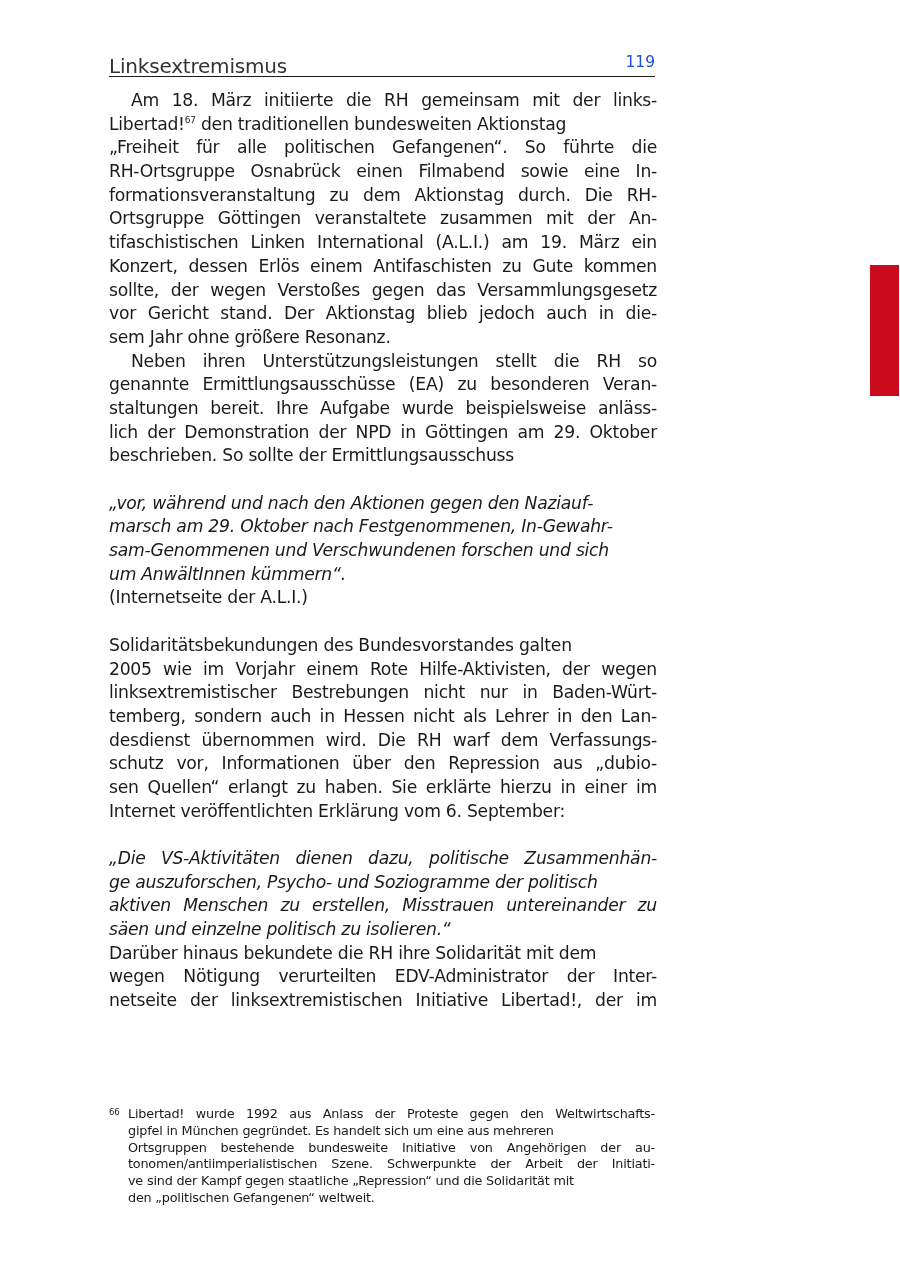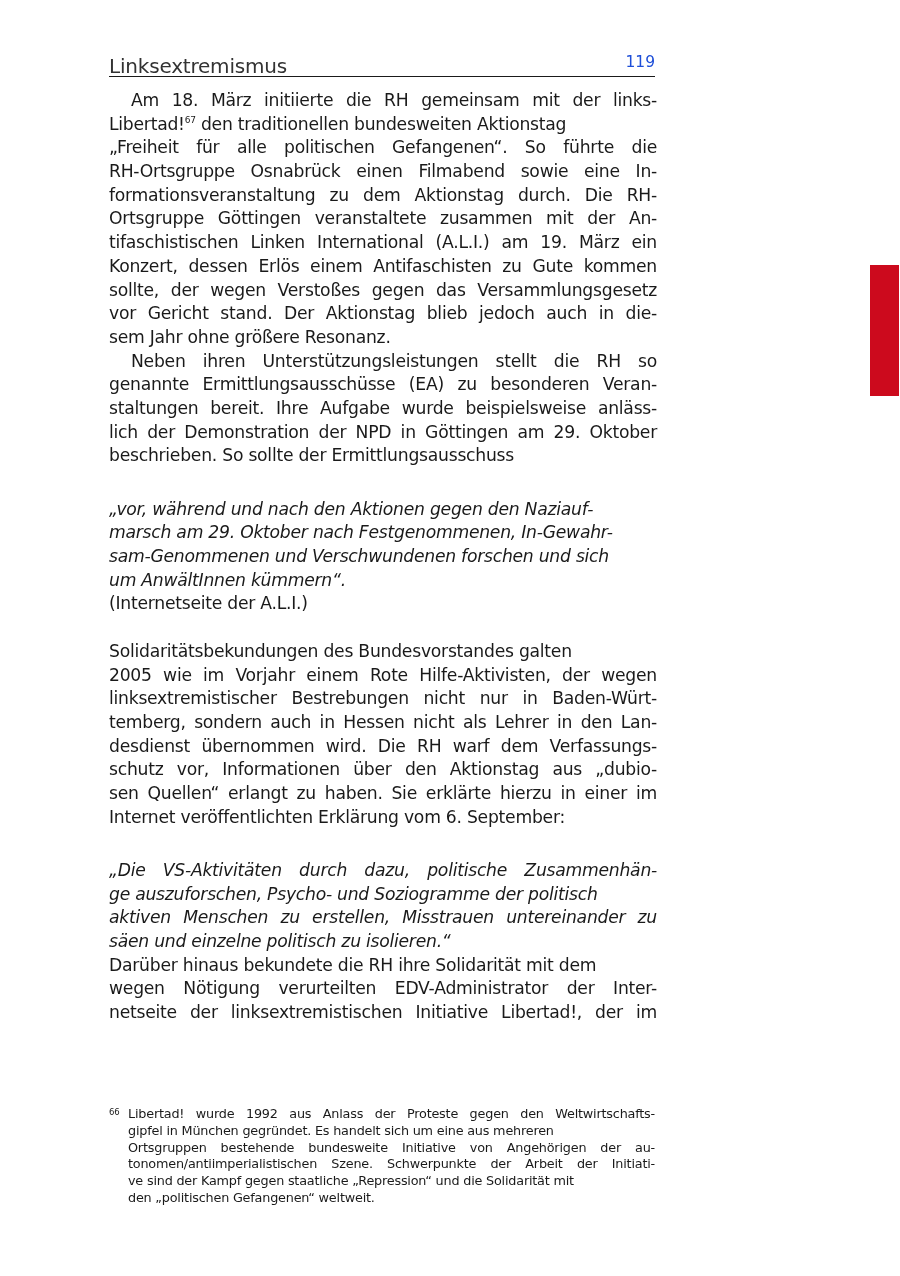--- a/index.html
+++ b/index.html
@@ -14,21 +14,21 @@
     .header .title { position: absolute; left: 0; top: 2px; font-size: 20px; color: #333; letter-spacing: -0.2px; }
     .header .pageno { position: absolute; right: 0; top: 1px; font-size: 15.5px; color: #1d4ed8; }
     .sidetab { position: absolute; left: 870px; top: 265px; width: 29px; height: 131px; background: #cc0a1d; }
     .body {
       position: absolute; left: 109px; top: 89px; width: 548px;
       font-size: 17.2px; line-height: 23.7px; letter-spacing: -0.25px;
     }
     .line { white-space: nowrap; height: 23.7px; }
     .just { text-align: justify; text-align-last: justify; white-space: normal; }
     .indent { padding-left: 22px; }
-    .italic { font-style: italic; margin-top: 6px; }
+    .italic { font-style: italic; }
     .gap { height: 23.7px; }
     sup { font-size: 9px; line-height: 0; vertical-align: 7px; }
     .footnote {
       position: absolute; left: 109px; top: 1106px; width: 546px;
       font-size: 12.8px; line-height: 16.8px; letter-spacing: -0.2px;
     }
     .footnote .mark { position: absolute; left: 0; top: -2px; font-size: 8.5px; }
     .footnote .fl { padding-left: 19px; white-space: nowrap; height: 16.8px; }
     .footnote .just { text-align: justify; text-align-last: justify; }
   </style>
@@ -71,27 +71,27 @@
     <div class="line">um AnwältInnen kümmern“.</div>
   </div>
   <div class="line">(Internetseite der A.L.I.)</div>
   <div class="gap"></div>
   <div>
     <div class="line">Solidaritätsbekundungen des Bundesvorstandes galten</div>
     <div class="line just">2005 wie im Vorjahr einem Rote Hilfe-Aktivisten, der wegen</div>
     <div class="line just">linksextremistischer Bestrebungen nicht nur in Baden-Würt-</div>
     <div class="line just">temberg, sondern auch in Hessen nicht als Lehrer in den Lan-</div>
     <div class="line just">desdienst übernommen wird. Die RH warf dem Verfassungs-</div>
-    <div class="line just">schutz vor, Informationen über den Aktionstag aus „dubio-</div>
+    <div class="line just">schutz vor, Informationen über den Repression aus „dubio-</div>
     <div class="line just">sen Quellen“ erlangt zu haben. Sie erklärte hierzu in einer im</div>
     <div class="line">Internet veröffentlichten Erklärung vom 6. September:</div>
   </div>
   <div class="gap"></div>
   <div class="italic">
-    <div class="line just">„Die VS-Aktivitäten durch dazu, politische Zusammenhän-</div>
+    <div class="line just">„Die VS-Aktivitäten dienen dazu, politische Zusammenhän-</div>
     <div class="line">ge auszuforschen, Psycho- und Soziogramme der politisch</div>
     <div class="line just">aktiven Menschen zu erstellen, Misstrauen untereinander zu</div>
     <div class="line">säen und einzelne politisch zu isolieren.“</div>
   </div>
   <div>
     <div class="line">Darüber hinaus bekundete die RH ihre Solidarität mit dem</div>
     <div class="line just">wegen Nötigung verurteilten EDV-Administrator der Inter-</div>
     <div class="line just">netseite der linksextremistischen Initiative Libertad!, der im</div>
   </div>
 </div>

